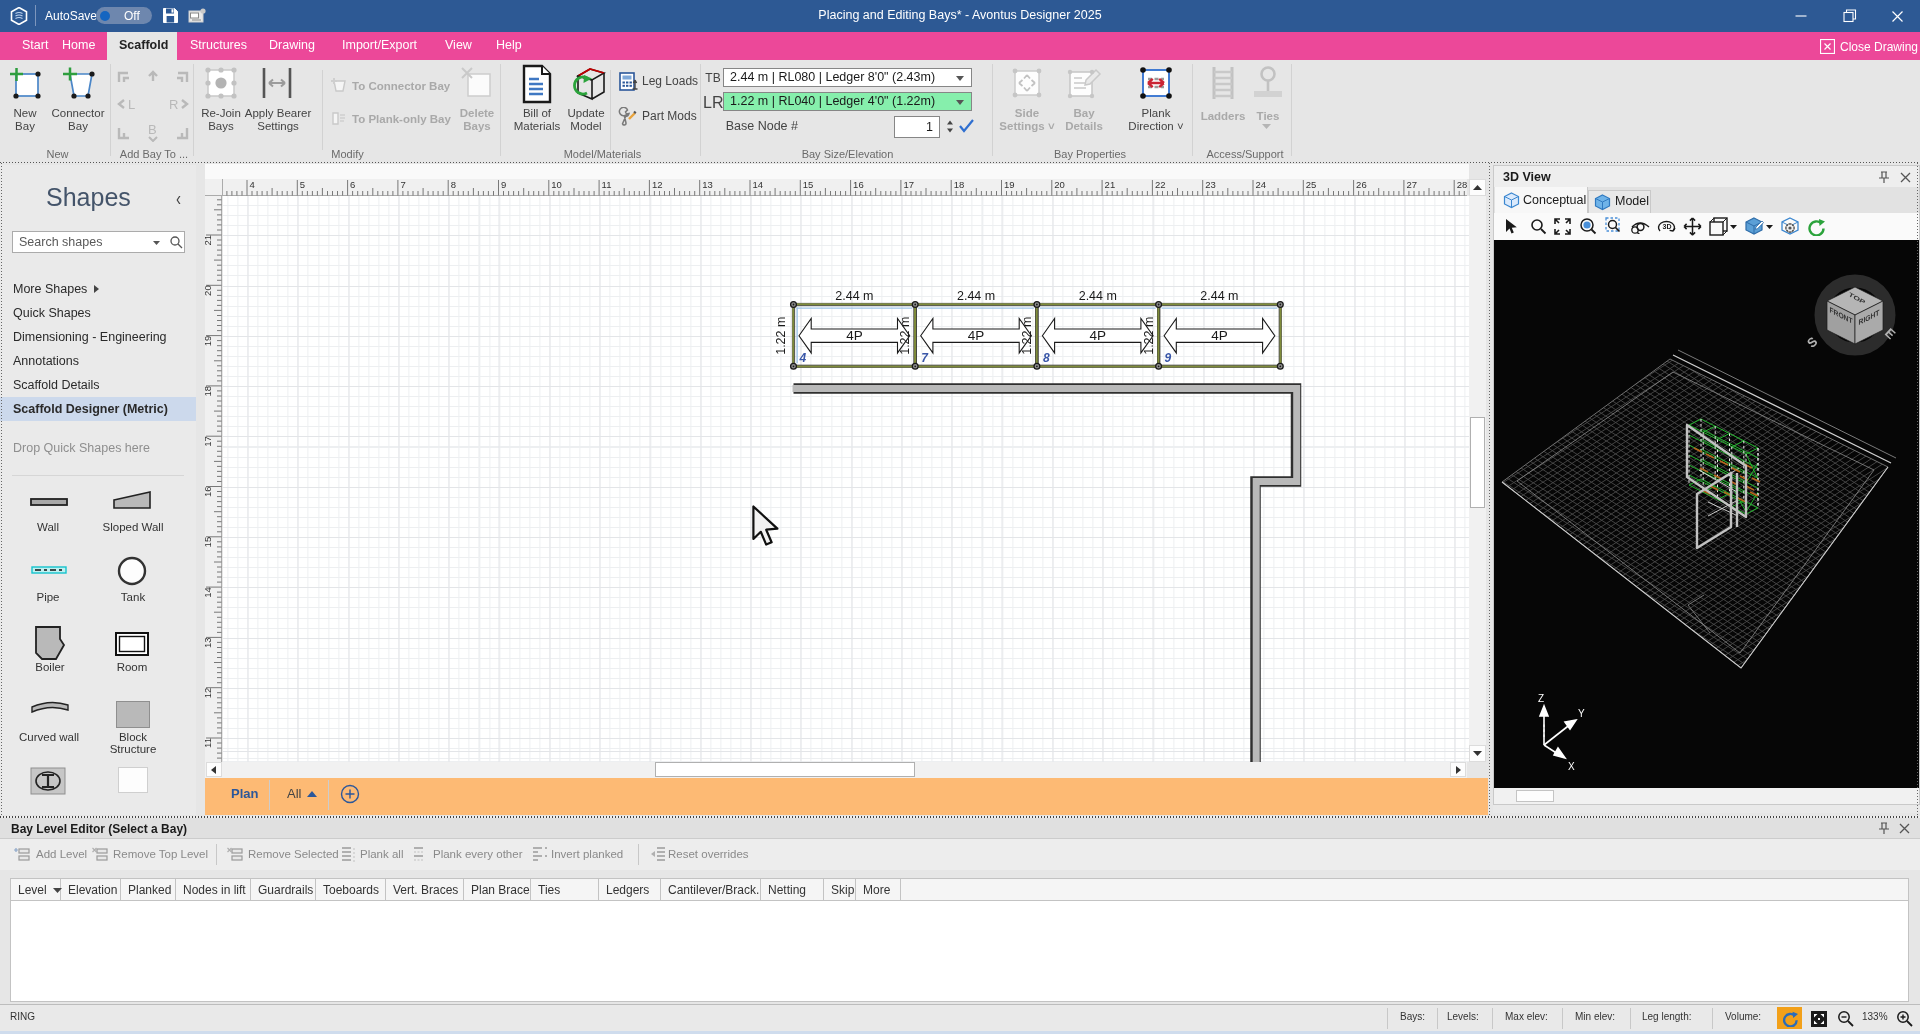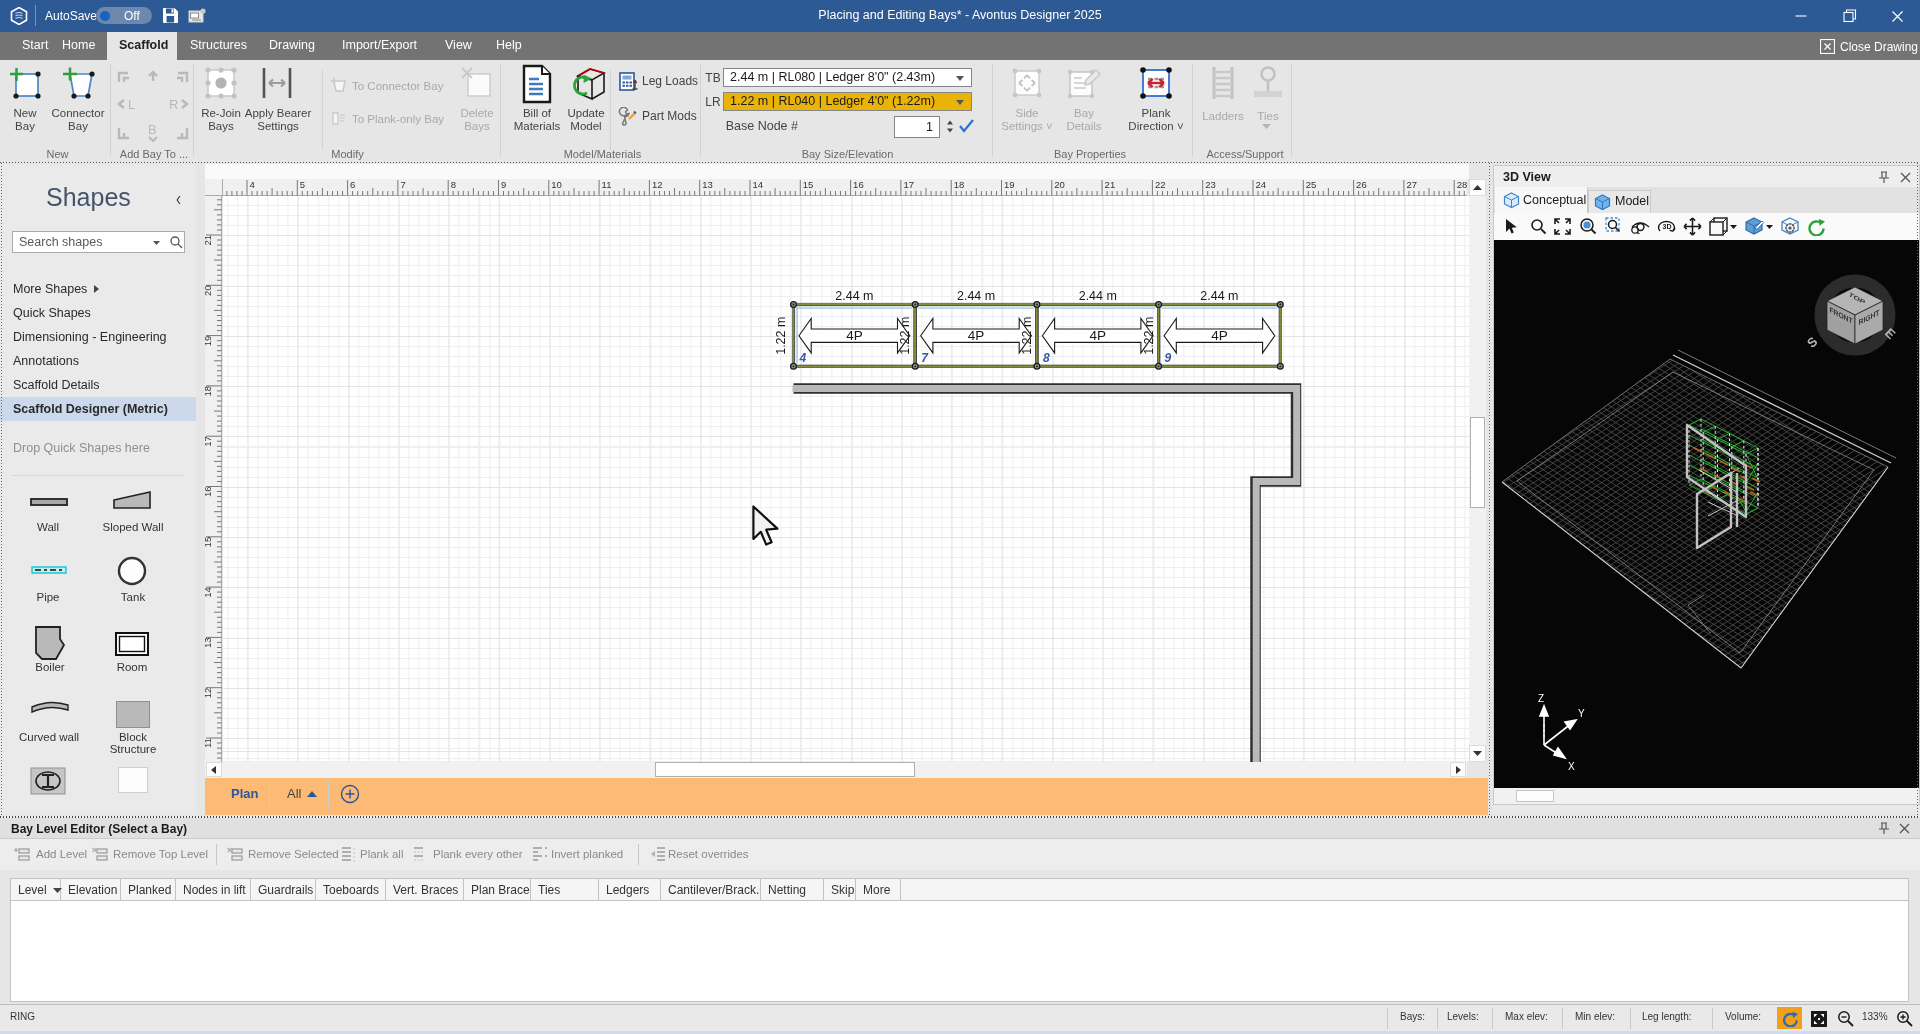--- a/index.html
+++ b/index.html
@@ -1,24 +1,24 @@
 <!DOCTYPE html>
 <html><head>
 <meta charset="utf-8">
 <style>
 * { margin:0; padding:0; box-sizing:border-box; }
 html,body { width:1920px; height:1034px; overflow:hidden; font-family:"Liberation Sans", sans-serif; background:#e6e6e6; }
 .abs { position:absolute; white-space:nowrap; }
 #titlebar { position:absolute; left:0; top:0; width:1920px; height:32px; background:#2d5994; color:#fff; }
-#tabrow { position:absolute; left:0; top:32px; width:1920px; height:28px; background:#737373;text-align:right; }
+#tabrow { position:absolute; left:0; top:32px; width:1920px; height:28px; background:#ec4899;text-align:right; }
 #ribbon { position:absolute; left:0; top:60px; width:1920px; height:102px; background:#e6e6e6; }
 #ribbon .gsep { position:absolute; top:4px; height:92px; width:1px; background:#d2d2d2; }
 #ribbon .gname { position:absolute; top:88px; font-size:11px; color:#6a6a6a; text-align:center; }
 .btntxt { position:absolute; font-size:11.5px; color:#444; text-align:center; line-height:13px; }
-.dis { color:#a9a9a9 !important; }
+.dis { color:#a9a9a9 !important;font-weight:bold; }
 #shapes { position:absolute; left:0; top:165px; width:196px; height:650px; background:#eaeaea; }
 #canvaspanel { position:absolute; left:205px; top:164px; width:1283px; height:651px; }
 #view3d { position:absolute; left:1493px; top:165px; width:427px; height:648px; }
 #bayeditor { position:absolute; left:0; top:816px; width:1920px; height:188px; }
 #statusbar { position:absolute; left:0; top:1004px; width:1920px; height:27px; background:#e9e9e9; border-top:1px solid #bdbdbd; }
 #bottomline { position:absolute; left:0; top:1031px; width:1920px; height:3px; background:#cfdced; }
 .cat { position:absolute; left:0; width:196px; height:24px; font-size:12.5px; color:#2a2a2a; line-height:24px; padding-left:13px; }
 .shlabel { position:absolute; font-size:11.5px; color:#333; text-align:center; }
 .thead { position:absolute; top:0; height:100%; border-right:1px solid #c3c3c3; font-size:12px; color:#333; padding-left:7px; line-height:22px; white-space:nowrap; overflow:hidden; }
 .sbitem { position:absolute; font-size:10px; color:#333; top:6px; }
@@ -201,22 +201,22 @@
     <path d="M11,12 L17,6" stroke="#e8a33d" stroke-width="2.4"></path>
     <path d="M16,4.5 l1.8,1.8" stroke="#555" stroke-width="2"></path>
   </svg>
   <div class="btntxt" style="left:642px;top:50px;width:70px;text-align:left;font-size:12px">Part Mods</div>
 
   <div class="btntxt" style="left:703px;top:12px;width:20px;font-size:12px">TB</div>
   <div class="abs" style="left:723px;top:8px;width:249px;height:19px;background:#fff;border:1px solid #868686;font-size:12.5px;color:#1a1a1a;line-height:17px;padding-left:6px">2.44 m | RL080 | Ledger 8'0" (2.43m)
     <svg class="abs" style="right:6px;top:7px" width="9" height="6">
         <polygon points="0,0 8,0 4,5" fill="#555"></polygon>
       </svg></div>
-  <div class="btntxt" style="left:703px;top:36px;width:20px;font-size:12px">LR</div>
-  <div class="abs" style="left:723px;top:32px;width:249px;height:19px;background:#eab308;border:1px solid #868686;font-size:12.5px;color:#1a1a1a;line-height:17px;padding-left:6px">1.22 m | RL040 | Ledger 4'0" (1.22m)
+  <div class="btntxt" style="left:703px;top:36px;width:20px;font-size:16px">LR</div>
+  <div class="abs" style="left:723px;top:32px;width:249px;height:19px;background:#86efac;border:1px solid #868686;font-size:12.5px;color:#1a1a1a;line-height:17px;padding-left:6px">1.22 m | RL040 | Ledger 4'0" (1.22m)
     <svg class="abs" style="right:6px;top:7px" width="9" height="6">
         <polygon points="0,0 8,0 4,5" fill="#555"></polygon>
       </svg></div>
   <div class="btntxt" style="left:708px;top:60px;width:90px;text-align:right;font-size:12.5px">Base Node #</div>
   <div class="abs" style="left:894px;top:56px;width:46px;height:22px;background:#fff;border:1px solid #868686;font-size:12.5px;color:#1a1a1a;line-height:20px;text-align:right;padding-right:6px">1</div>
   <svg class="abs" style="left:944px;top:58px" width="12" height="18" viewBox="0 0 12 18">
     <polygon points="3,6.5 9,6.5 6,2.5" fill="#444"></polygon>
       <polygon points="3,10.5 9,10.5 6,14.5" fill="#444"></polygon>
   </svg>
   <svg class="abs" style="left:958px;top:58px" width="17" height="15" viewBox="0 0 17 15">

